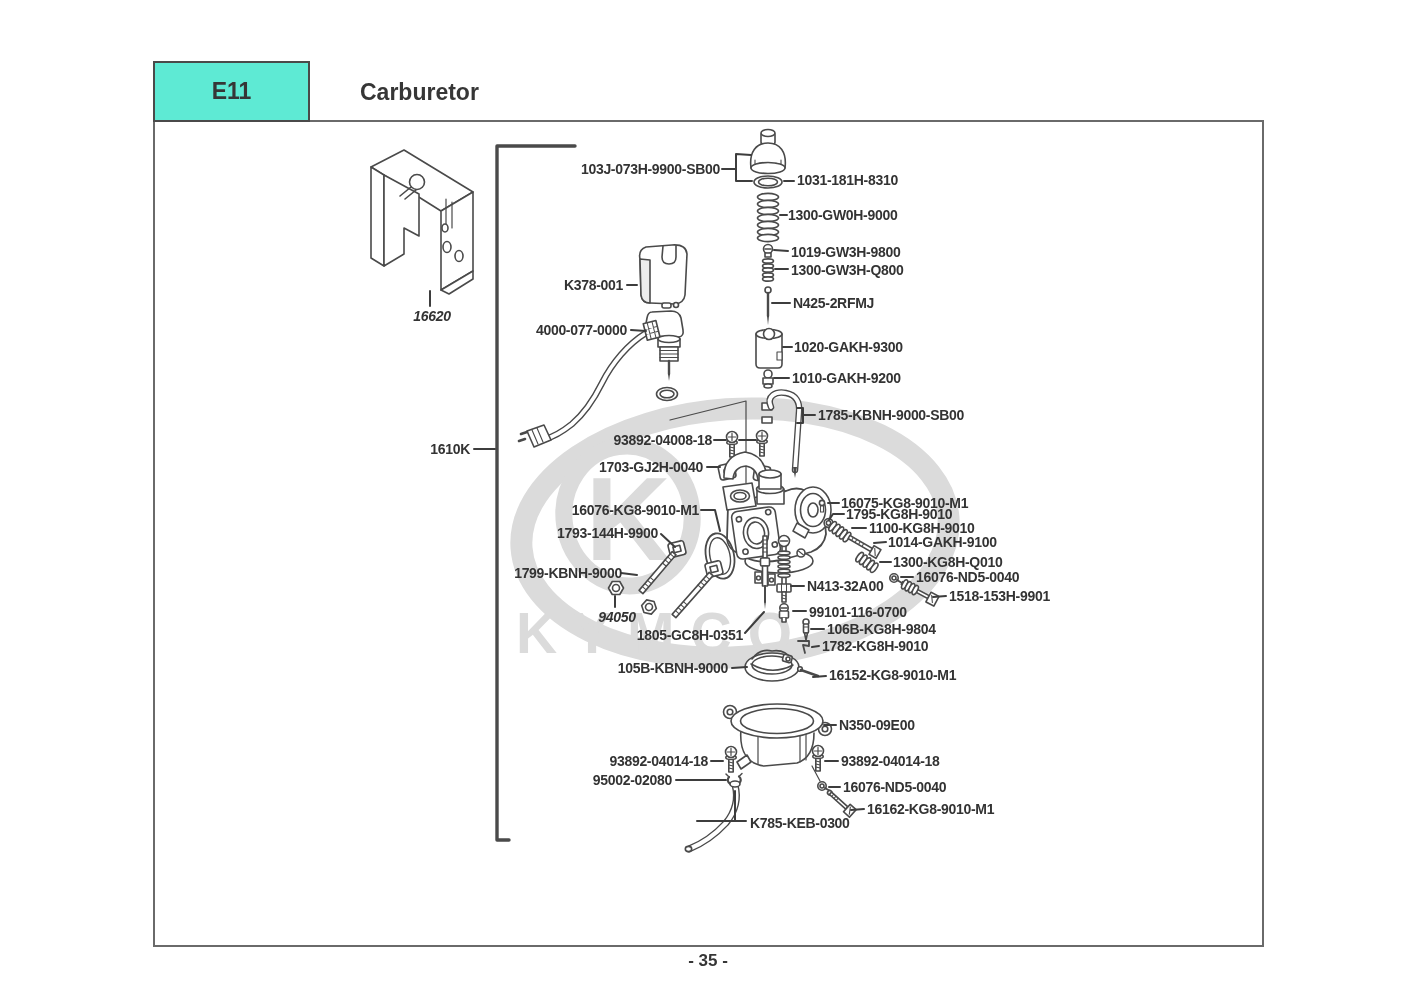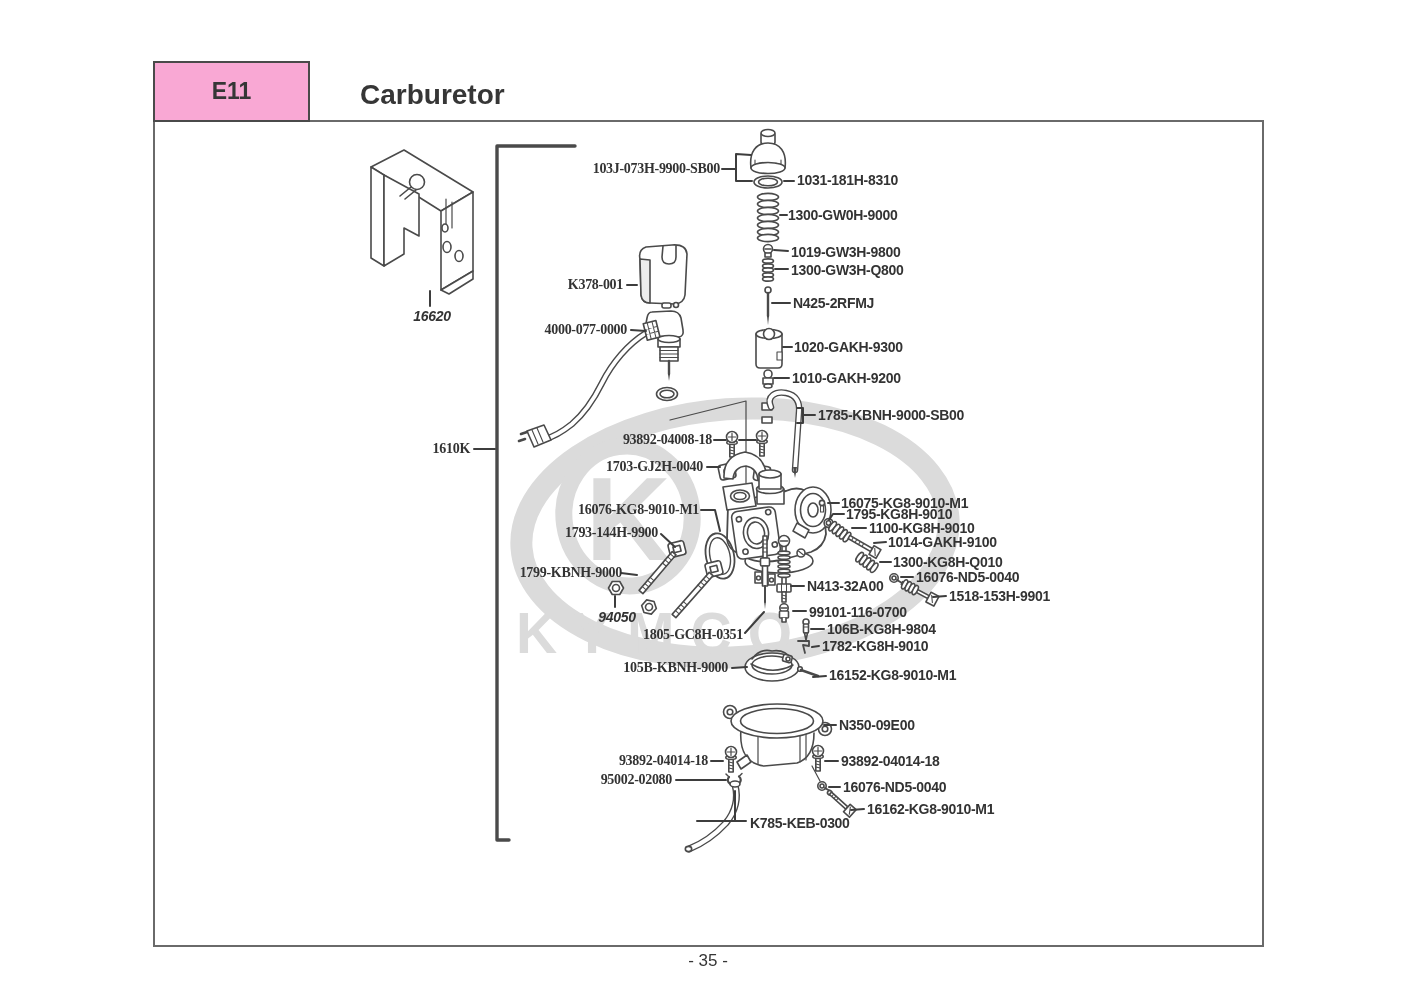--- a/index.html
+++ b/index.html
@@ -1,32 +1,32 @@
 <!DOCTYPE html>
 <html><head>
 <meta charset="utf-8">
 <style>
   html,body{margin:0;padding:0;background:#fff;}
   body{width:1415px;height:1000px;position:relative;overflow:hidden;
        font-family:"Liberation Sans",sans-serif;}
   .hdr-box{position:absolute;left:153px;top:61px;width:157px;height:61px;
-       border:2px solid #4a4a4a;box-sizing:border-box;background:#f9a8d4;
+       border:2px solid #4a4a4a;box-sizing:border-box;background:#5eead4;
        display:flex;align-items:center;justify-content:center;
        font-size:23px;font-weight:bold;color:#363636;z-index:6;}
-  .hdr-title{position:absolute;left:360px;top:79px;font-size:28px;
+  .hdr-title{position:absolute;left:360px;top:79px;font-size:23px;
        font-weight:bold;color:#363636;z-index:6;}
   .main-border{position:absolute;left:153px;top:120px;width:1111px;height:827px;
        border:2px solid #6a6a6a;box-sizing:border-box;background:#fff;z-index:0;}
   svg.diagram{position:absolute;left:0;top:0;z-index:2;}
   .lbl{position:absolute;font-size:14px;font-weight:bold;color:#333;
        letter-spacing:-0.3px;white-space:nowrap;line-height:16px;z-index:4;}
-  .lbl.r{text-align:right;width:230px;font-family:Liberation Serif, serif;}
+  .lbl.r{text-align:right;width:230px;}
   .lbl.c{text-align:center;width:160px;font-style:italic;}
   .page-num{position:absolute;left:598px;top:951px;width:220px;text-align:center;
-       font-size:17px;font-weight:normal;color:#363636;z-index:6;}
+       font-size:17px;font-weight:bold;color:#363636;z-index:6;}
 </style>
 </head>
 <body>
 
 <div class="main-border"></div>
 <div class="hdr-box">
   <span>E11</span>
 </div>
 <div class="hdr-title">Carburetor</div>
 

